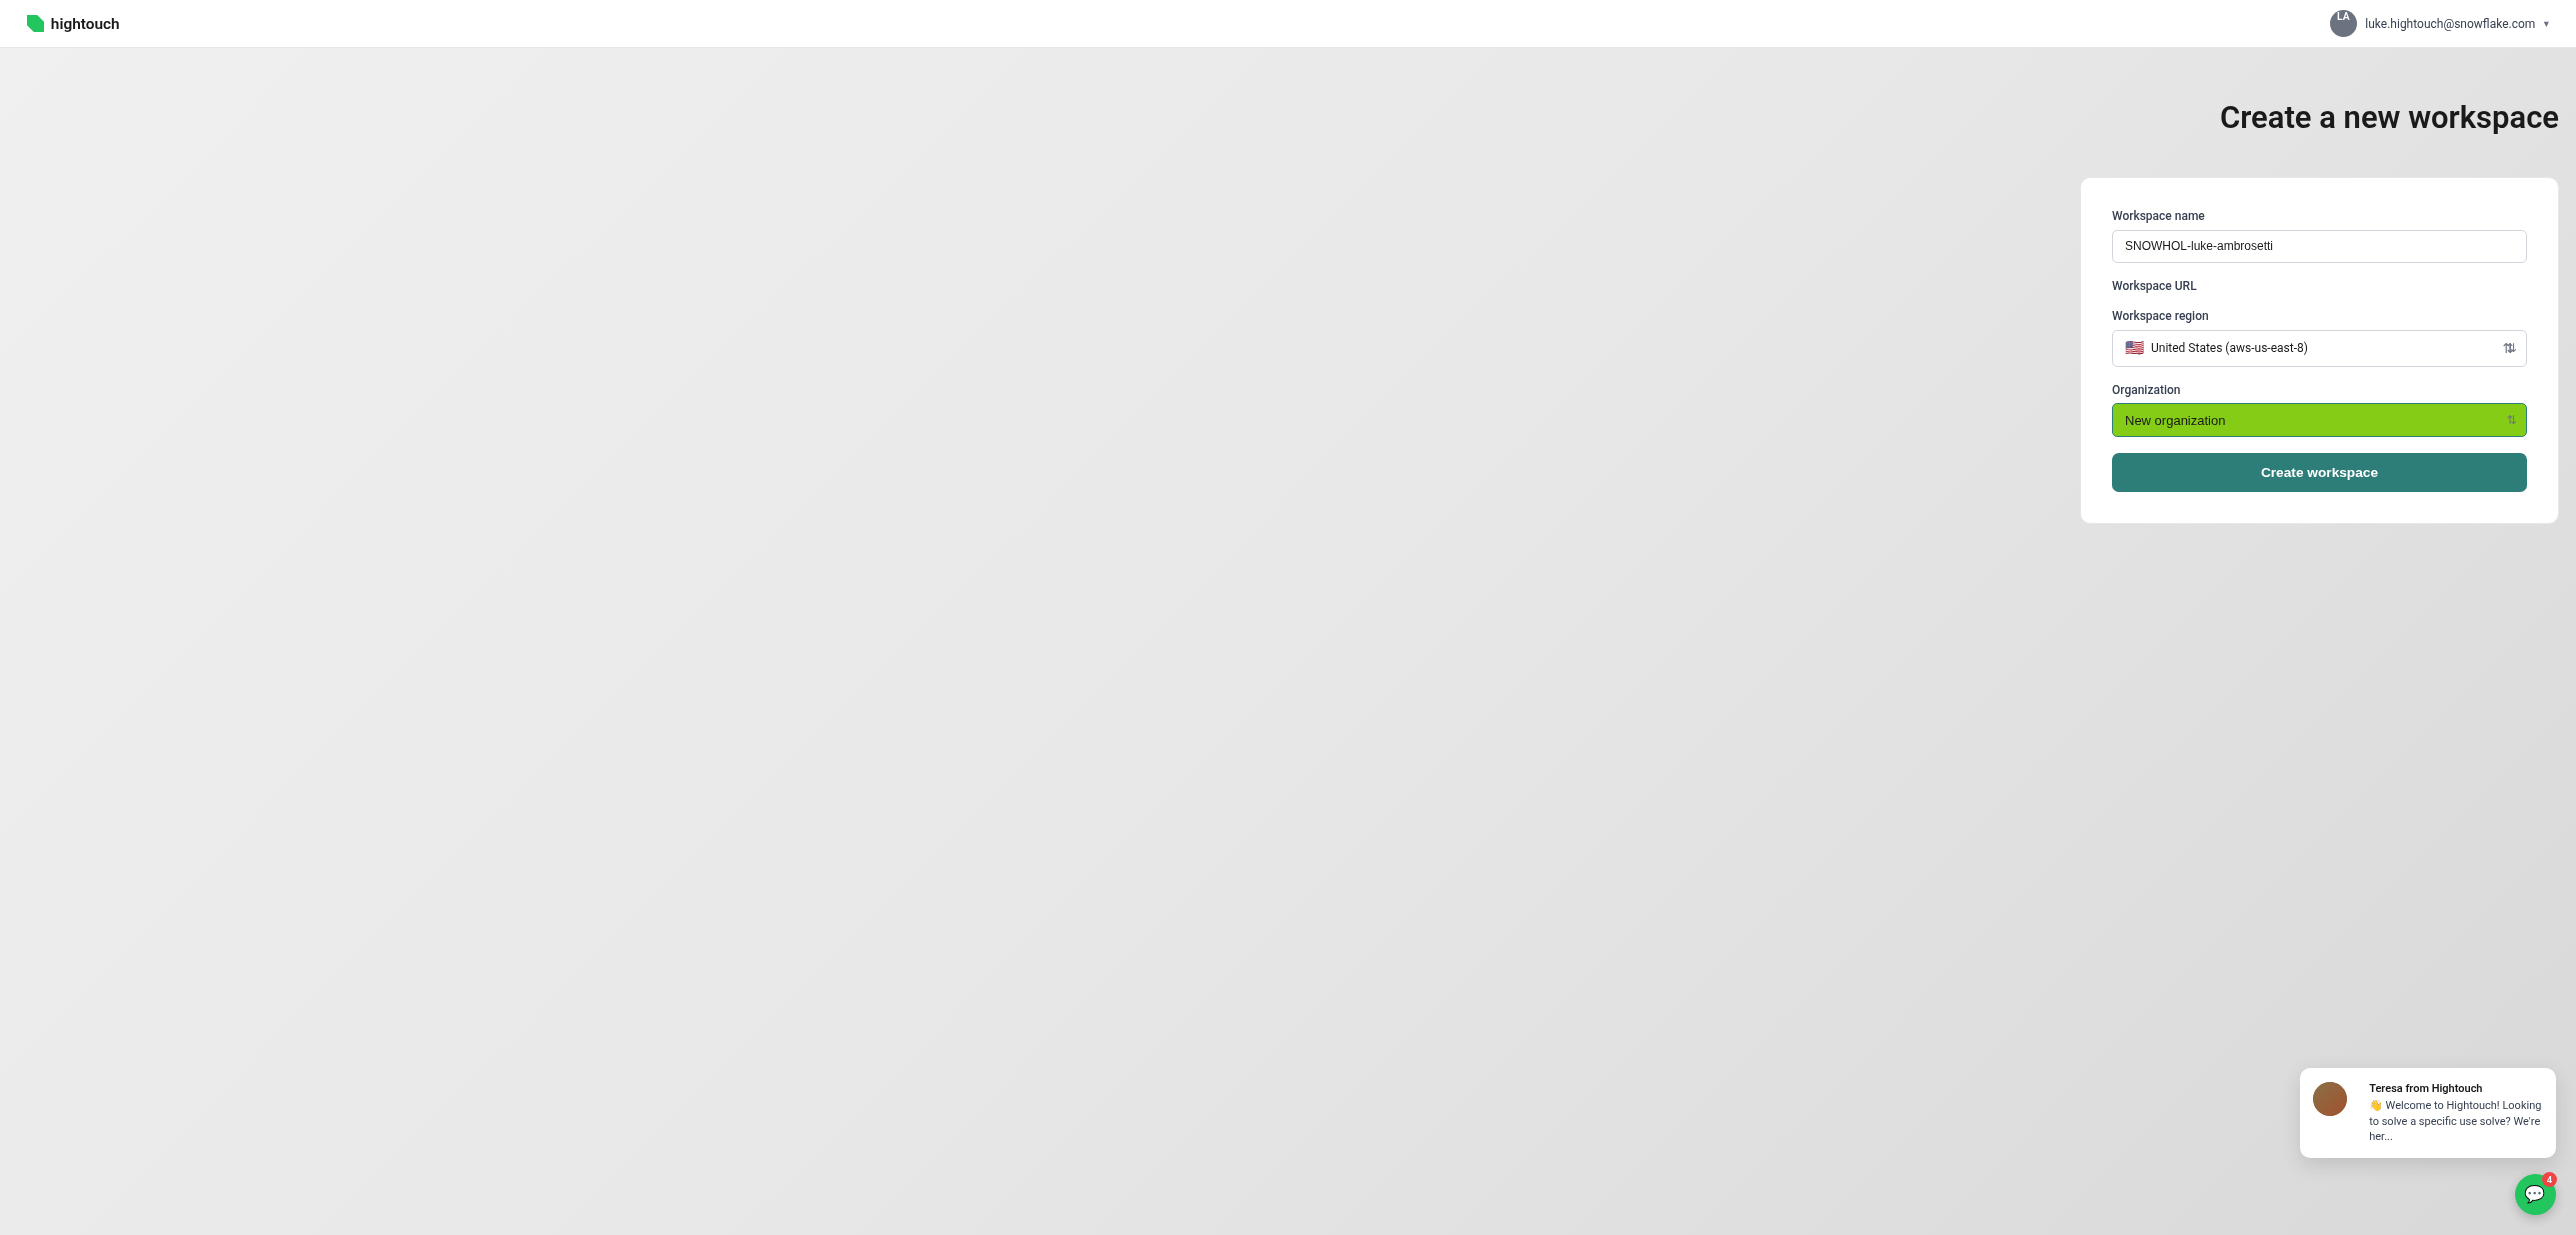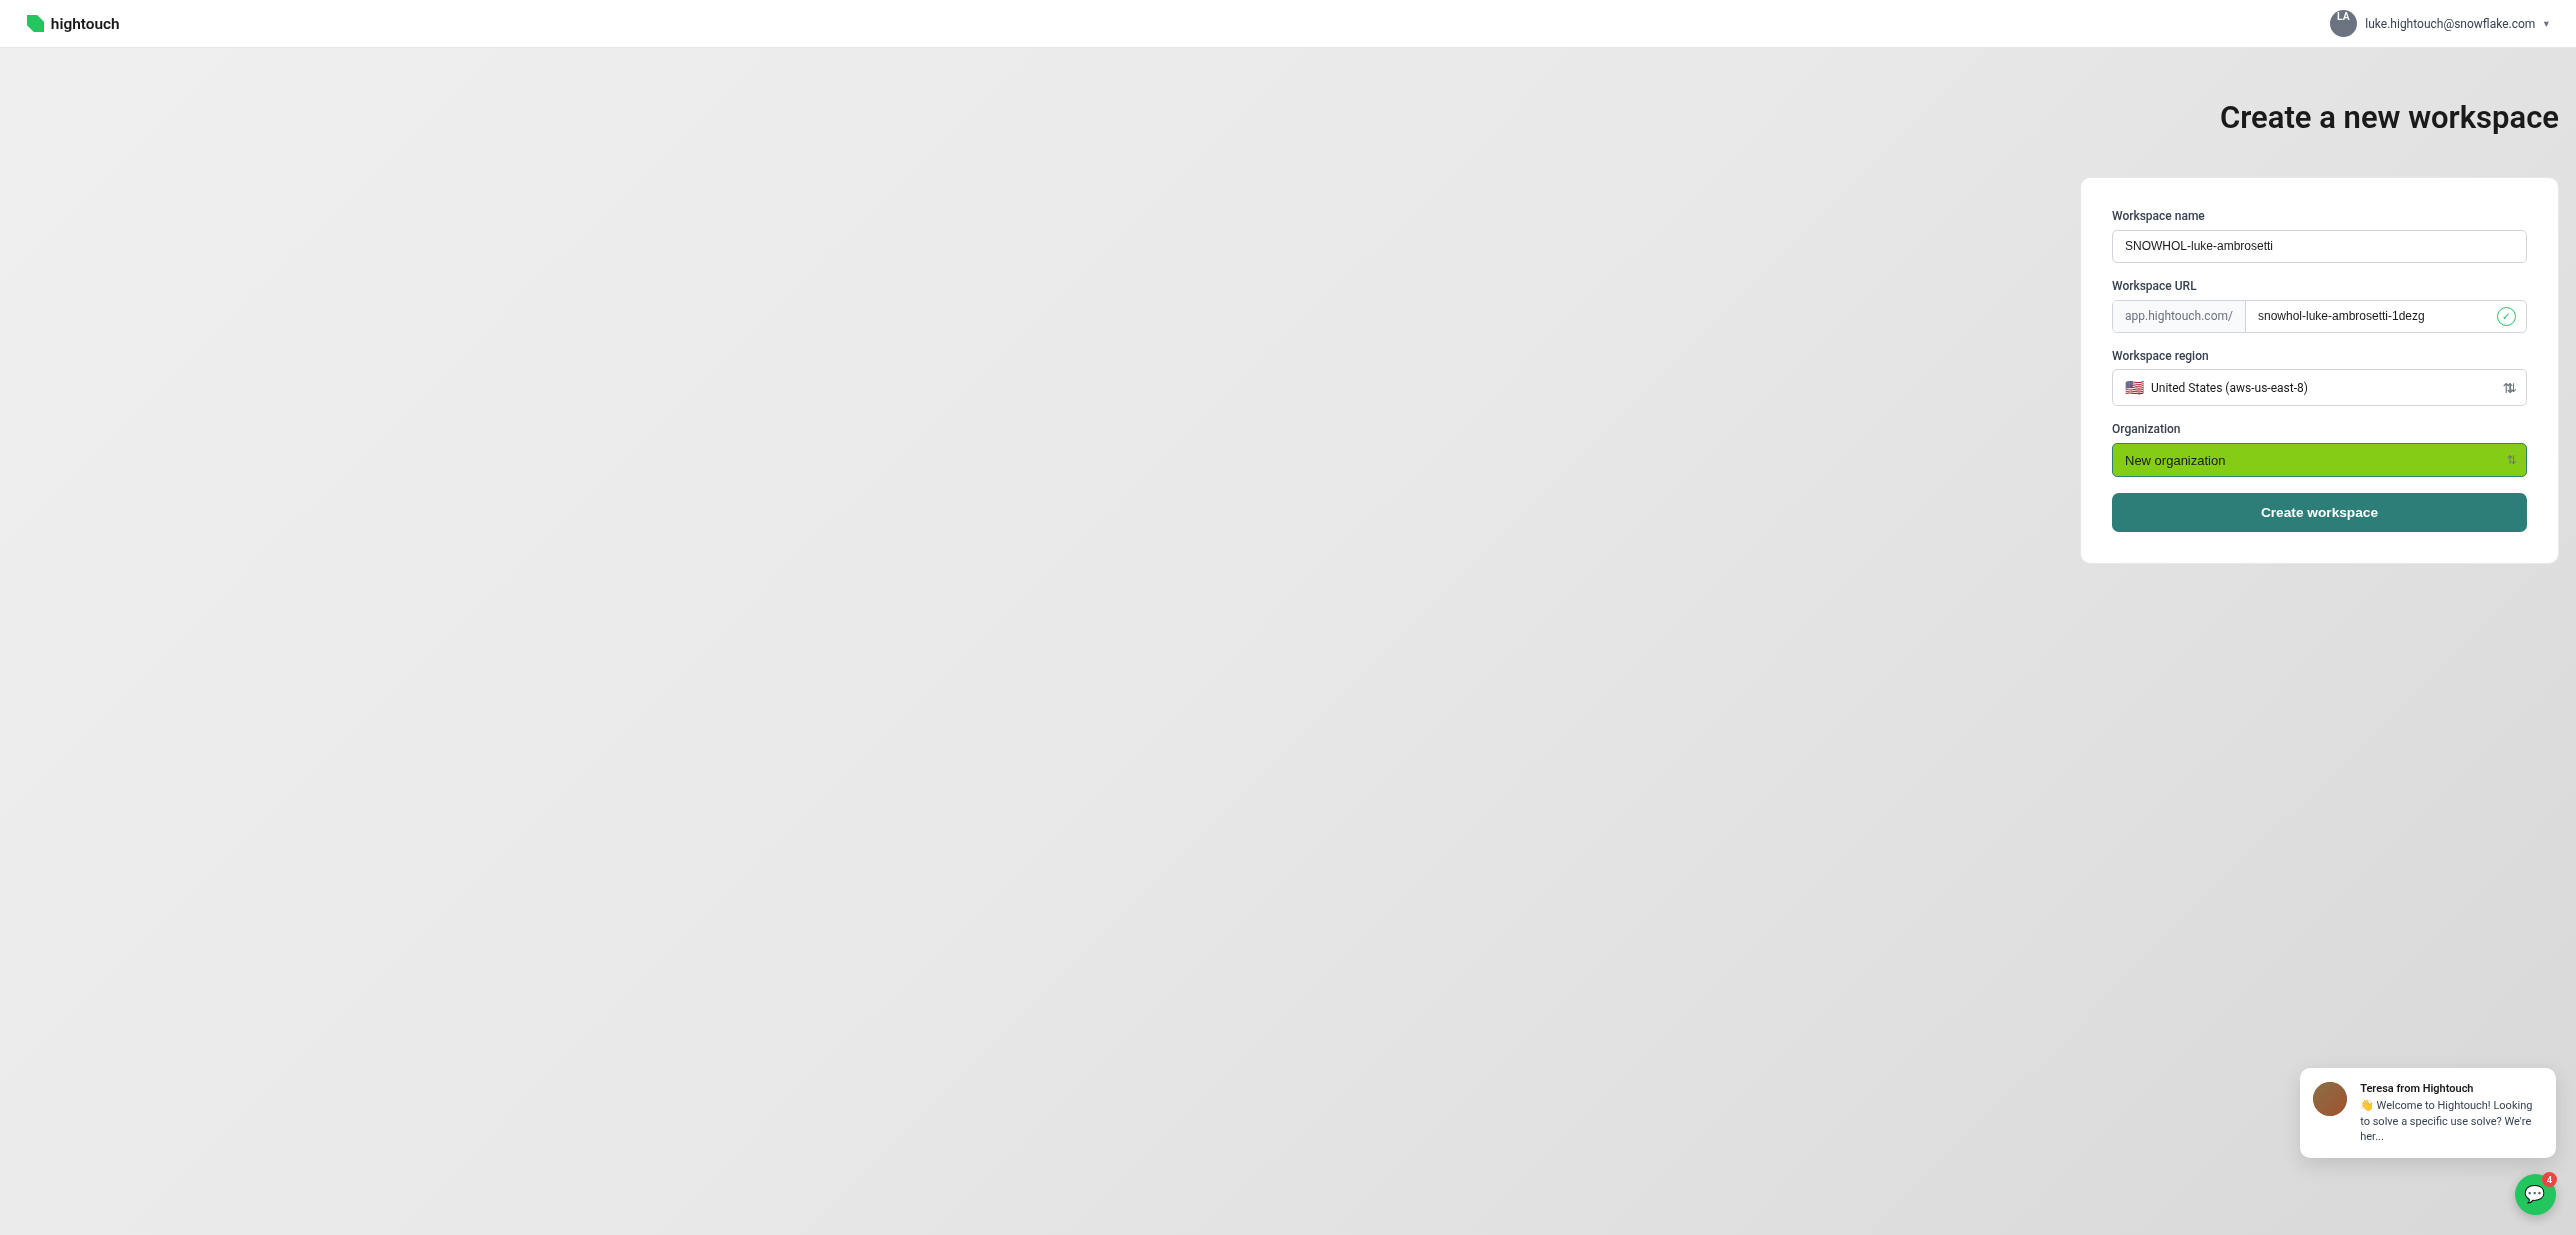--- a/index.html
+++ b/index.html
@@ -245,21 +245,21 @@
     .chat-popup {
       position: fixed;
       bottom: 77px;
       right: 20.5px;
       background: #ffffff;
       border-radius: 10.3px;
       padding: 13.7px;
       width: 256px;
       box-shadow: 0 6.8px 20.5px rgba(0,0,0,0.12);
       display: flex;
-      gap: 13px;
+      gap: 22px;
     }
 
     .chat-avatar {
       width: 34px;
       height: 34px;
       border-radius: 50%;
       overflow: hidden;
       flex-shrink: 0;
       background: #8b6f47;
       display: flex;
@@ -360,27 +360,20 @@
 
     
     <div class="form-group">
       <label class="form-label">Workspace name</label>
       <input class="form-input" type="text" value="SNOWHOL-luke-ambrosetti" style="">
     </div>
 
     
     <div class="form-group">
       <label class="form-label">Workspace URL</label>
-      <div class="url-group">
-        <div class="url-prefix">app.hightouch.com/</div>
-        <input class="url-input" type="text" value="snowhol-luke-ambrosetti-1dezg" style="">
-        <div class="url-check">
-          <div class="check-circle">✓</div>
-        </div>
-      </div>
     </div>
 
     
     <div class="form-group">
       <label class="form-label">Workspace region</label>
       <div class="select-wrapper">
         <div class="select-with-flag">
           <span class="flag-emoji">🇺🇸</span>
           <span>United States (aws-us-east-8)</span>
           <span class="select-arrow">⇅</span>

